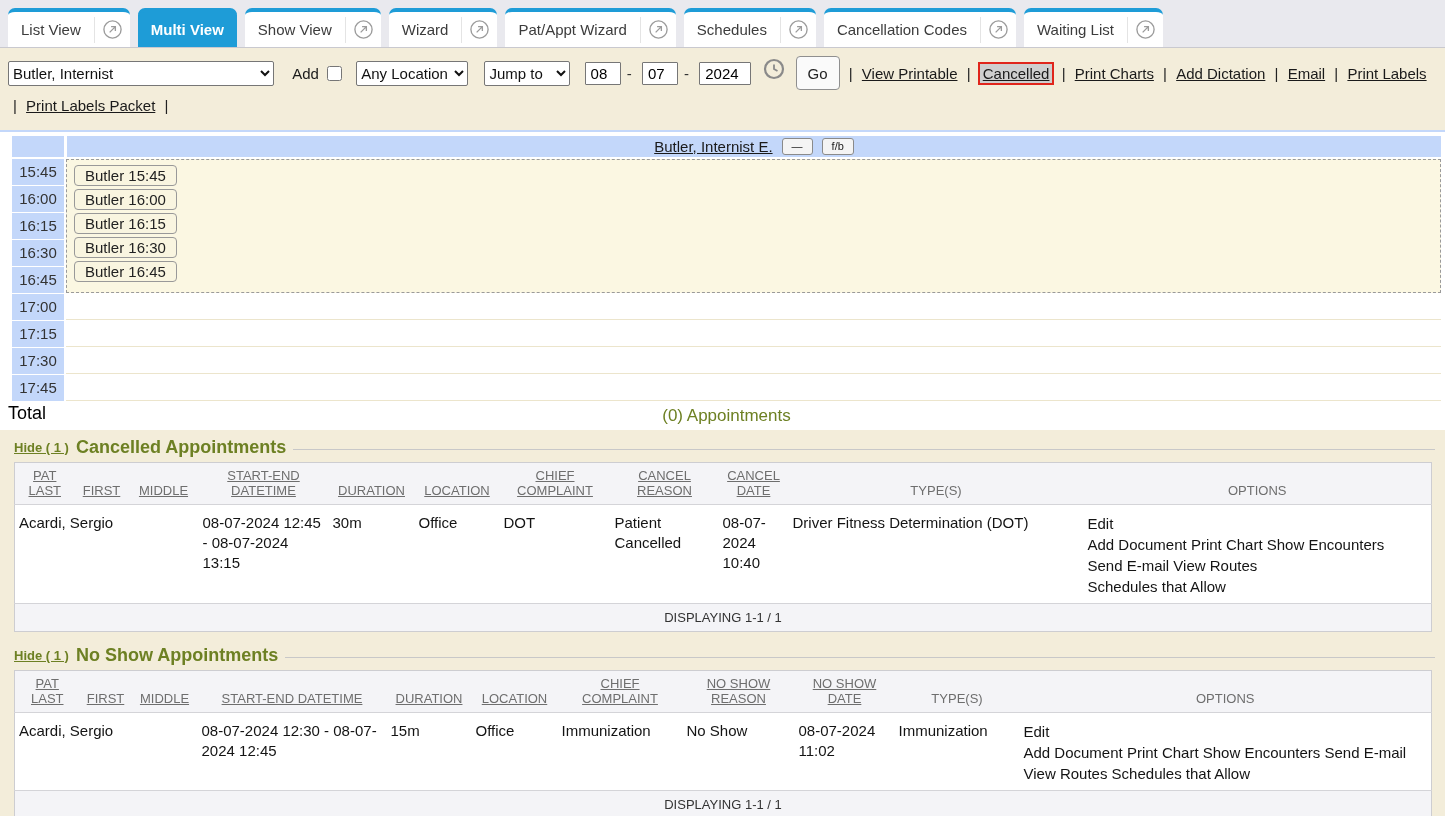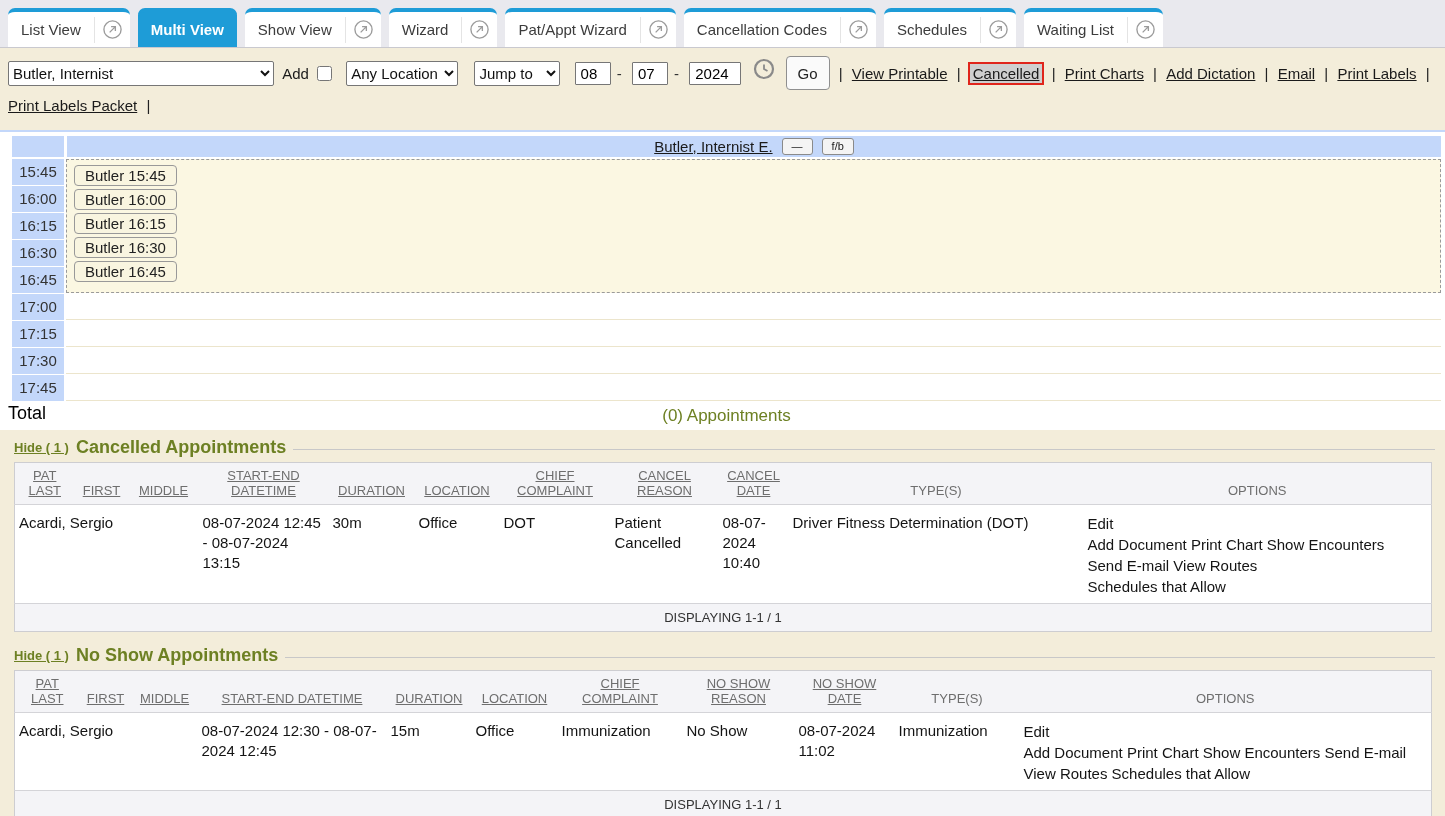--- a/index.html
+++ b/index.html
@@ -30,21 +30,21 @@
   
   .toolbar { background:#f3edda; padding:8px 8px 4px 8px; line-height:27px; }
   .toolbar > * { vertical-align:middle; }
   select.sel {
     height:25px; font-size:15px; font-family:inherit; background:#fff;
     border:1px solid #767676; border-radius:2px; color:#111; margin-right:4px;
   }
   .sel.provider { width:266px; }
   .sel.loc { width:112px; margin-left:8px; }
   .sel.jump { width:86px; margin-left:8px; }
-  .lbl { margin-left:0; }
+  .lbl { margin-left:10px; }
   input.chk { width:15px; height:15px; margin:0 2px 0 4px; }
   input.dt {
     height:23px; border:1px solid #767676; border-radius:1px; background:#fff;
     font-size:15px; font-family:inherit; padding:0 5px; margin-left:6px; width:36px;
   }
   input.dt.y { width:52px; }
   .dash { margin-left:2px; color:#333; }
   .clock { display:inline-block; margin:0 6px 0 8px; }
   button.go {
     height:34px; padding:0 11px; font-size:15px; font-family:inherit;
@@ -141,30 +141,30 @@
   <div class="tab">
     <span class="tab-label">Pat/Appt Wizard</span>
     <span class="tab-icon">
         <svg width="21" height="21" viewBox="0 0 22 22">
           <circle cx="11" cy="11" r="9" fill="none" stroke="#9b9b9b" stroke-width="1.4"></circle>
           <path d="M8 14 L14 8 M9.5 8 H14 V12.5" fill="none" stroke="#9b9b9b" stroke-width="1.4"></path>
         </svg>
       </span>
   </div>
   <div class="tab">
+    <span class="tab-label">Schedules</span>
+    <span class="tab-icon">
+        <svg width="21" height="21" viewBox="0 0 22 22">
+          <circle cx="11" cy="11" r="9" fill="none" stroke="#9b9b9b" stroke-width="1.4"></circle>
+          <path d="M8 14 L14 8 M9.5 8 H14 V12.5" fill="none" stroke="#9b9b9b" stroke-width="1.4"></path>
+        </svg>
+      </span>
+  </div>
+  <div class="tab">
     <span class="tab-label">Cancellation Codes</span>
-    <span class="tab-icon">
-        <svg width="21" height="21" viewBox="0 0 22 22">
-          <circle cx="11" cy="11" r="9" fill="none" stroke="#9b9b9b" stroke-width="1.4"></circle>
-          <path d="M8 14 L14 8 M9.5 8 H14 V12.5" fill="none" stroke="#9b9b9b" stroke-width="1.4"></path>
-        </svg>
-      </span>
-  </div>
-  <div class="tab">
-    <span class="tab-label">Schedules</span>
     <span class="tab-icon">
         <svg width="21" height="21" viewBox="0 0 22 22">
           <circle cx="11" cy="11" r="9" fill="none" stroke="#9b9b9b" stroke-width="1.4"></circle>
           <path d="M8 14 L14 8 M9.5 8 H14 V12.5" fill="none" stroke="#9b9b9b" stroke-width="1.4"></path>
         </svg>
       </span>
   </div>
   <div class="tab">
     <span class="tab-label">Waiting List</span>
     <span class="tab-icon">

